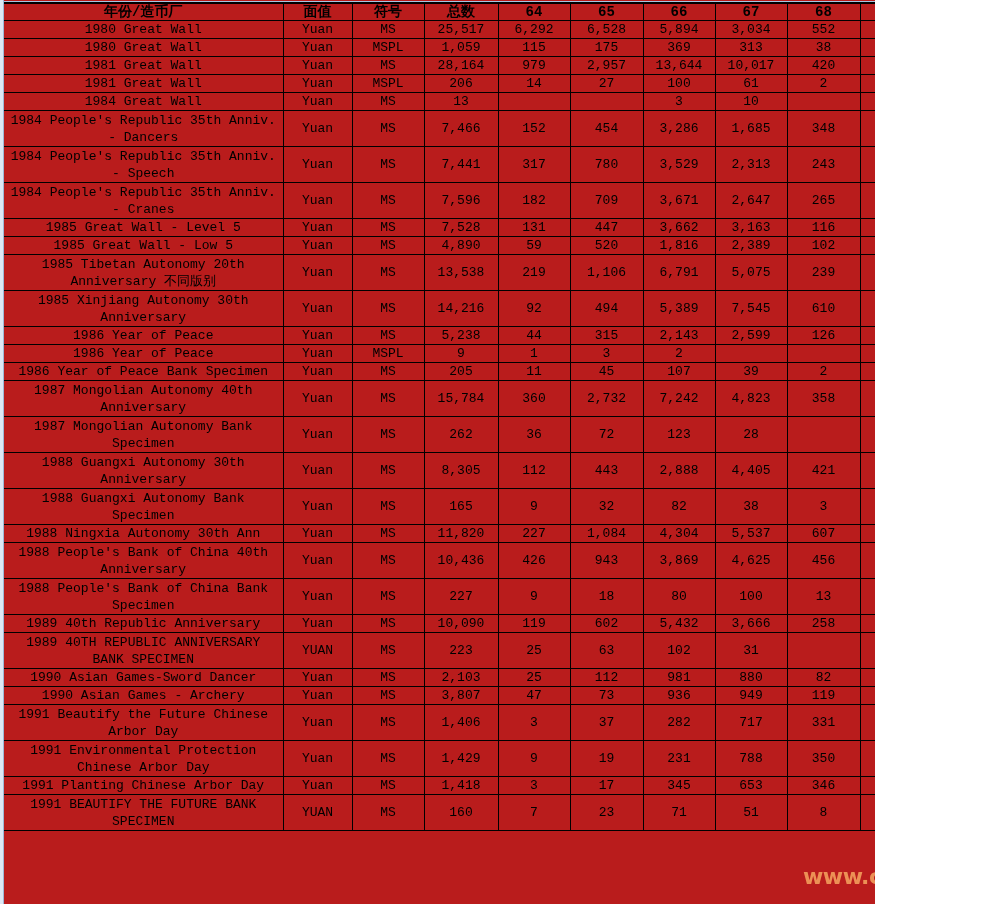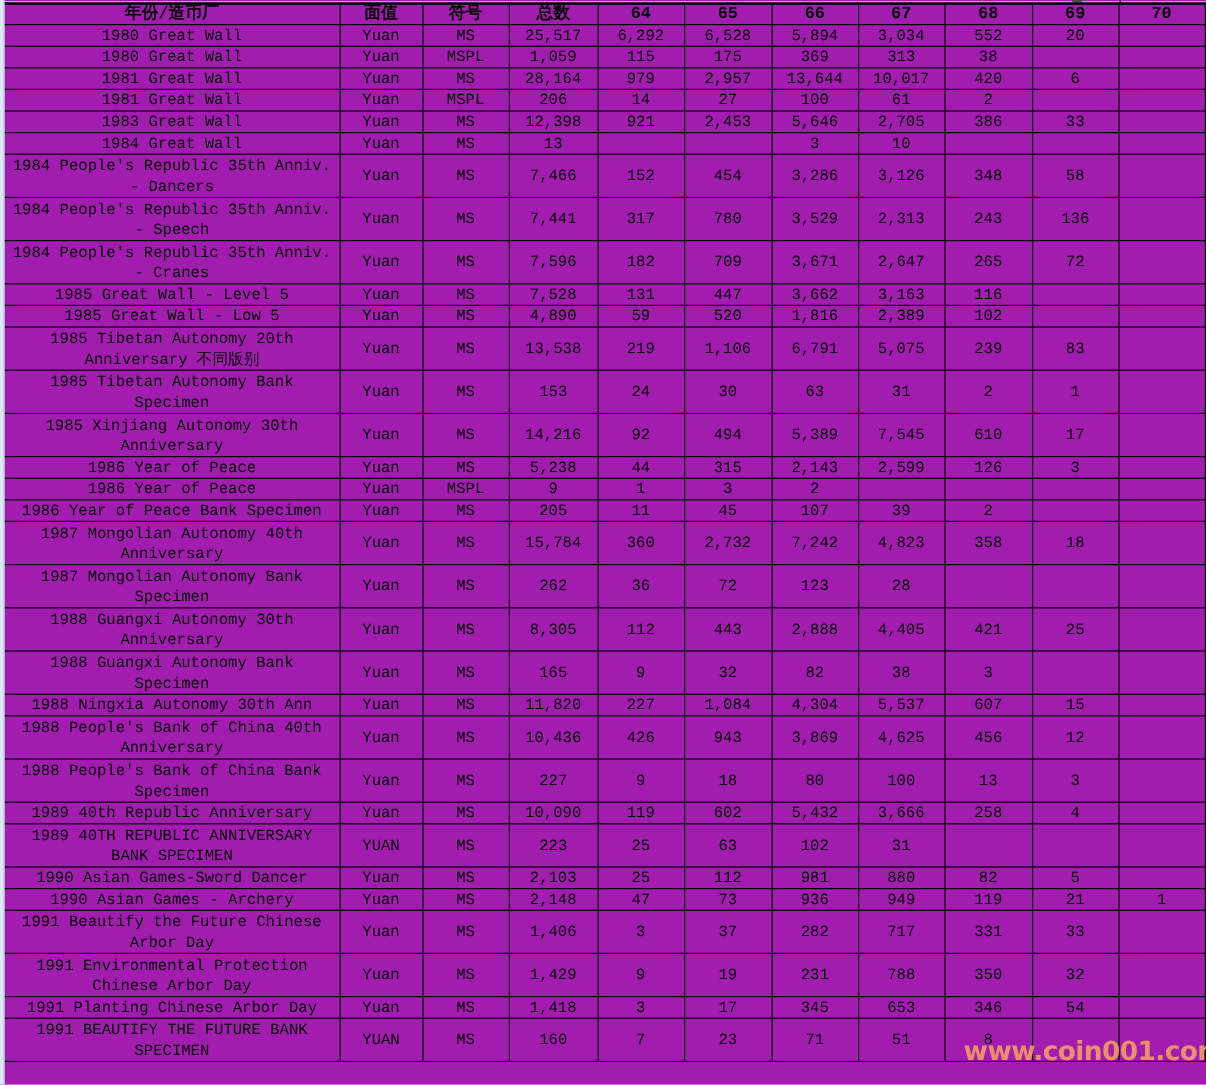--- a/index.html
+++ b/index.html
@@ -1,19 +1,19 @@
 <!DOCTYPE html>
 <html><head>
 <meta charset="utf-8">
 <style>
   html,body{margin:0;padding:0;background:#fff;}
   .sheet{
     position:relative;
-    width:1005px;height:904px;
-    background:#a21caf;
+    width:875px;height:904px;
+    background:#b91c1c;
     overflow:hidden;
     font-family:"Liberation Mono","DejaVu Sans Mono",monospace;
   }
   .edge-top{
     position:absolute;left:0;top:1px;width:1005px;height:1px;
     background:#aac4e2;
   }
   .edge-left{
     position:absolute;left:0;top:0;width:3px;height:904px;
     background:#dde8f4;border-right:1px solid #9fb8d6;box-sizing:content-box;
@@ -145,33 +145,20 @@
           <td>206</td>
           <td>14</td>
           <td>27</td>
           <td>100</td>
           <td>61</td>
           <td>2</td>
           <td></td>
           <td></td>
         </tr>
         <tr>
-          <td class="name">1983 Great Wall</td>
-          <td>Yuan</td>
-          <td>MS</td>
-          <td>12,398</td>
-          <td>921</td>
-          <td>2,453</td>
-          <td>5,646</td>
-          <td>2,705</td>
-          <td>386</td>
-          <td>33</td>
-          <td></td>
-        </tr>
-        <tr>
           <td class="name">1984 Great Wall</td>
           <td>Yuan</td>
           <td>MS</td>
           <td>13</td>
           <td></td>
           <td></td>
           <td>3</td>
           <td>10</td>
           <td></td>
           <td></td>
@@ -179,21 +166,21 @@
         </tr>
         <tr class="tall">
           <td class="name">1984 People's Republic 35th Anniv.
 - Dancers</td>
           <td>Yuan</td>
           <td>MS</td>
           <td>7,466</td>
           <td>152</td>
           <td>454</td>
           <td>3,286</td>
-          <td>3,126</td>
+          <td>1,685</td>
           <td>348</td>
           <td>58</td>
           <td></td>
         </tr>
         <tr class="tall">
           <td class="name">1984 People's Republic 35th Anniv.
 - Speech</td>
           <td>Yuan</td>
           <td>MS</td>
           <td>7,441</td>
@@ -253,34 +240,20 @@
           <td>13,538</td>
           <td>219</td>
           <td>1,106</td>
           <td>6,791</td>
           <td>5,075</td>
           <td>239</td>
           <td>83</td>
           <td></td>
         </tr>
         <tr class="tall">
-          <td class="name">1985 Tibetan Autonomy Bank
-Specimen</td>
-          <td>Yuan</td>
-          <td>MS</td>
-          <td>153</td>
-          <td>24</td>
-          <td>30</td>
-          <td>63</td>
-          <td>31</td>
-          <td>2</td>
-          <td>1</td>
-          <td></td>
-        </tr>
-        <tr class="tall">
           <td class="name">1985 Xinjiang Autonomy 30th
 Anniversary</td>
           <td>Yuan</td>
           <td>MS</td>
           <td>14,216</td>
           <td>92</td>
           <td>494</td>
           <td>5,389</td>
           <td>7,545</td>
           <td>610</td>
@@ -460,21 +433,21 @@
           <td>981</td>
           <td>880</td>
           <td>82</td>
           <td>5</td>
           <td></td>
         </tr>
         <tr>
           <td class="name">1990 Asian Games - Archery</td>
           <td>Yuan</td>
           <td>MS</td>
-          <td>2,148</td>
+          <td>3,807</td>
           <td>47</td>
           <td>73</td>
           <td>936</td>
           <td>949</td>
           <td>119</td>
           <td>21</td>
           <td>1</td>
         </tr>
         <tr class="tall">
           <td class="name">1991 Beautify the Future Chinese

